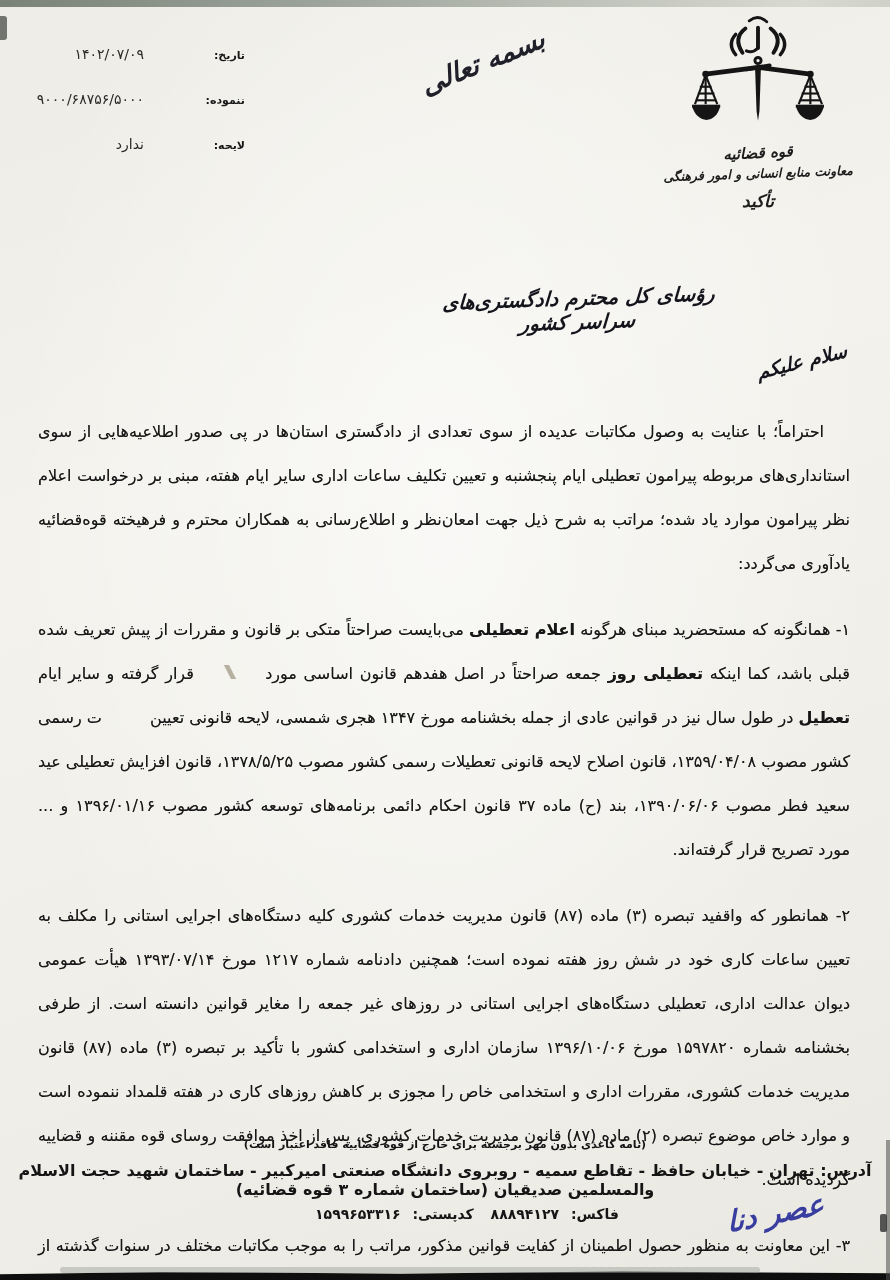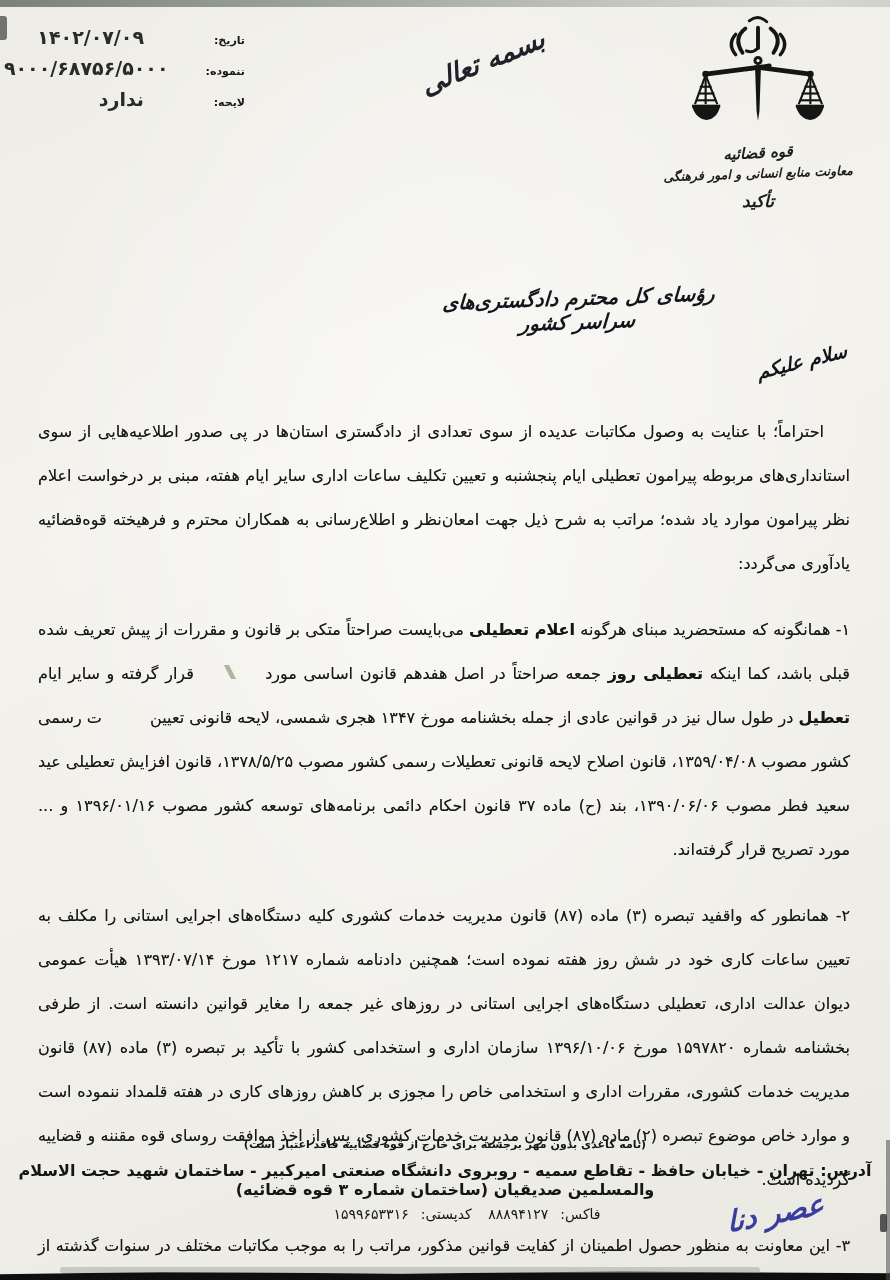--- a/index.html
+++ b/index.html
@@ -29,21 +29,21 @@
   .mark-right-dot { position:absolute; right:3px; top:1214px; width:7px; height:18px;
     background:#2e2e2e; opacity:.8; border-radius:2px; }
   .mark-topleft { position:absolute; left:0; top:16px; width:7px; height:24px;
     background:#3d423c; opacity:.7; border-radius:0 3px 3px 0; }
 
   
   .meta { position:absolute; top:26px; right:648px; left:30px; width:auto; direction:rtl; }
   .meta { right:auto; left:30px; width:215px; }
   .meta-row { display:flex; direction:rtl; align-items:baseline; margin-bottom:9px; }
   .meta-label { font-weight:bold; font-size:11px; width:64px; color:#171717;margin-left:23px; }
-  .meta-value { font-weight:bold; font-size:19px; color:#2a2a2a; padding-right:14px; letter-spacing:.5px; }
+  .meta-value { font-weight:normal; font-size:14px; color:#2a2a2a; padding-right:14px; letter-spacing:.5px;margin-top:20px; }
 
   
   .bismillah { position:absolute; left:398px; top:18px; width:170px; height:86px;
     display:flex; align-items:center; justify-content:center;
     font-size:27px; font-weight:bold; font-style:italic; color:#20202a;
     transform:rotate(-22deg) skewX(-6deg); }
 
   
   .emblem-block { position:absolute; left:652px; top:14px; width:212px; text-align:center; }
   .emblem-svg { display:block; margin:0 auto; }
@@ -66,21 +66,21 @@
   .body-text p { margin-bottom:22px; }
   .body-text p.indent { text-indent:26px; }
   .body-text .bold { font-weight:bold; }
   .gap { display:inline-block; height:14px; vertical-align:baseline; }
   .gap.slash { background:linear-gradient(63deg, rgba(0,0,0,0) 45%, #b6b0a0 47%, #b6b0a0 53%, rgba(0,0,0,0) 55%); }
 
   
   .footer { position:absolute; top:1138px; left:0; width:100%; text-align:center; color:#151515; }
   .footer-line1 { font-size:11px; font-weight:bold; letter-spacing:.3px; }
   .footer-line2 { font-size:16px; font-weight:bold; margin-top:10px; }
-  .footer-line3 { font-size:14px; font-weight:normal; margin-top:7px; letter-spacing:.5px;padding-left:44px; }
+  .footer-line3 { font-size:14px; font-weight:bold; margin-top:7px; letter-spacing:.5px;padding-left:44px; }
   .footer-line3 span { margin:0 6px; }
 
   
   .watermark { position:absolute; left:688px; top:1196px; width:175px; text-align:center;
     font-size:29px; font-weight:bold; font-style:italic; color:#2b2f9b;
     transform:rotate(-11deg) skewX(-8deg); opacity:.92; }
 </style>
 </head>
 <body>
 

